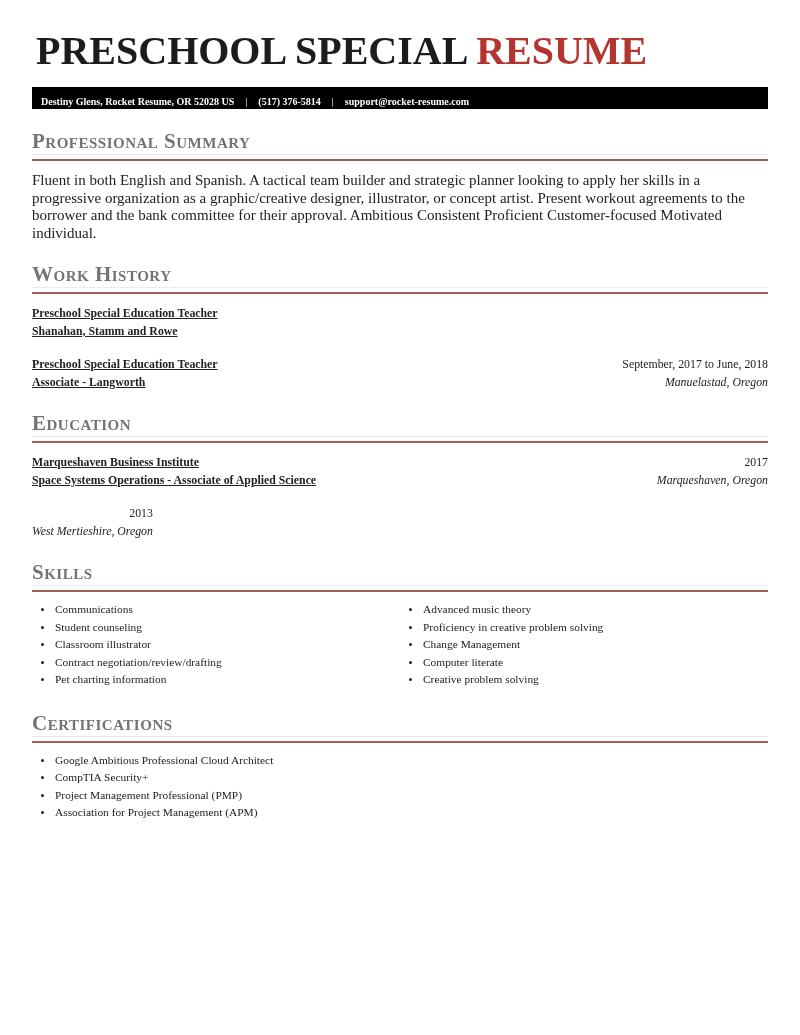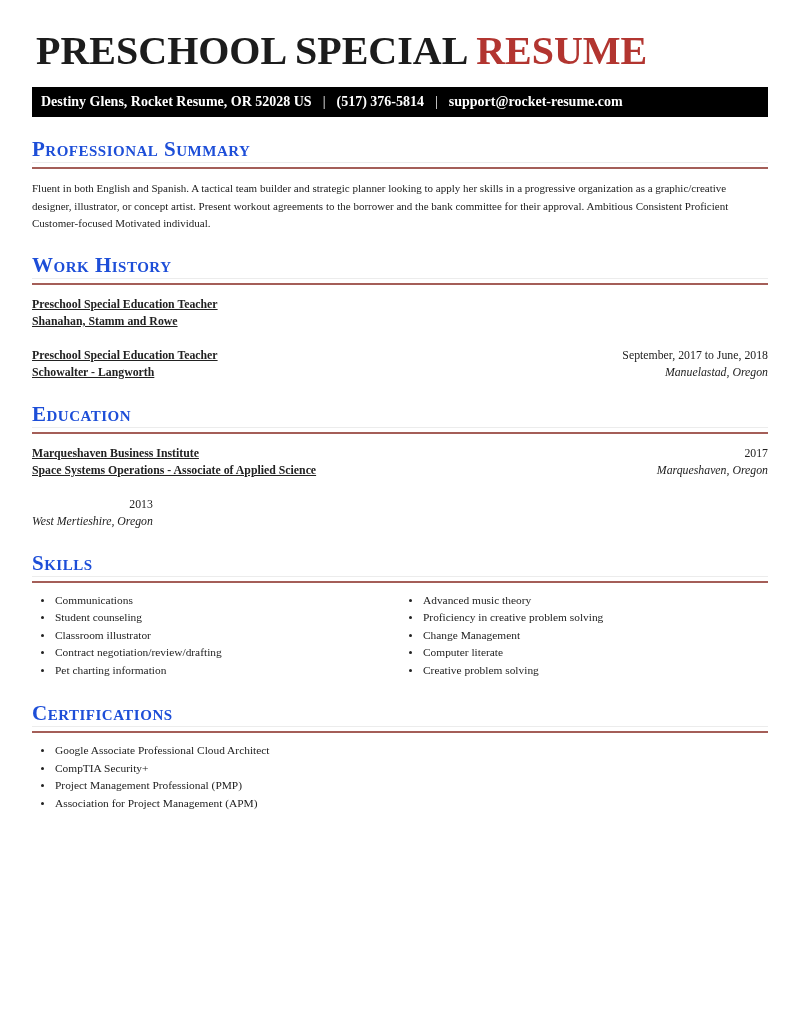--- a/index.html
+++ b/index.html
@@ -24,49 +24,49 @@
     color: #1c1c1c;
     white-space: nowrap;
   }
   .page-title .accent { color: var(--accent, #b23530); }
 
   .contact-bar {
     margin-top: 15px;
     background: var(--bar-bg, #000000);
     color: #ffffff;
     font-weight: 700;
-    font-size: 14px;
+    font-size: 10px;
     line-height: 14px;
-    padding: 8px 8px 8px 9px;
+    padding: 8px 8px 0 9px;
   }
   .contact-bar .sep { margin: 0 11px; font-weight: 400; }
 
   
   .section { margin-top: 20px; }
   .section-heading {
     margin: 0;
     font-variant: small-caps;
     font-size: 21px;
     line-height: 24px;
     font-weight: 700;
     letter-spacing: 0.5px;
-    color: #1d4ed8;
+    color: #737373;
     border-bottom: 1px solid #ececec;
     padding-bottom: 1px;
   }
   .section-rule {
     border: 0;
     height: 2px;
     background: var(--rule, #a45e58);
     margin: 4px 0 11px 0;
   }
 
   .summary-text {
     margin: 0;
-    font-size: 11px;
+    font-size: 15px;
     line-height: 17.5px;
   }
 
   
   .entry {
     display: flex;
     justify-content: space-between;
     align-items: flex-start;
     font-size: 11.8px;
     line-height: 17.5px;
@@ -114,21 +114,21 @@
     <div class="entry">
       <div class="entry-left">
         <div>Preschool Special Education Teacher</div>
         <div>Shanahan, Stamm and Rowe</div>
       </div>
     </div>
 
     <div class="entry">
       <div class="entry-left">
         <div>Preschool Special Education Teacher</div>
-        <div>Schowalter - Langworth</div>
+        <div>Associate - Langworth</div>
       </div>
       <div class="entry-right">
         <div class="dates">September, 2017 to June, 2018</div>
         <div class="location">Manuelastad, Oregon</div>
       </div>
     </div>
   </div>
 
   <div class="section">
     <h2 class="section-heading">Education</h2>
@@ -171,20 +171,20 @@
           <li>Computer literate</li>
           <li>Creative problem solving</li>
         </ul>
     </div>
   </div>
 
   <div class="section">
     <h2 class="section-heading">Certifications</h2>
     <hr class="section-rule">
     <ul class="bullet-list">
-        <li>Google Associate Professional Cloud Architect</li>
+        <li>Google Ambitious Professional Cloud Architect</li>
         <li>CompTIA Security+</li>
         <li>Project Management Professional (PMP)</li>
         <li>Association for Project Management (APM)</li>
       </ul>
   </div>
 
 </div>
 
 </body></html>

